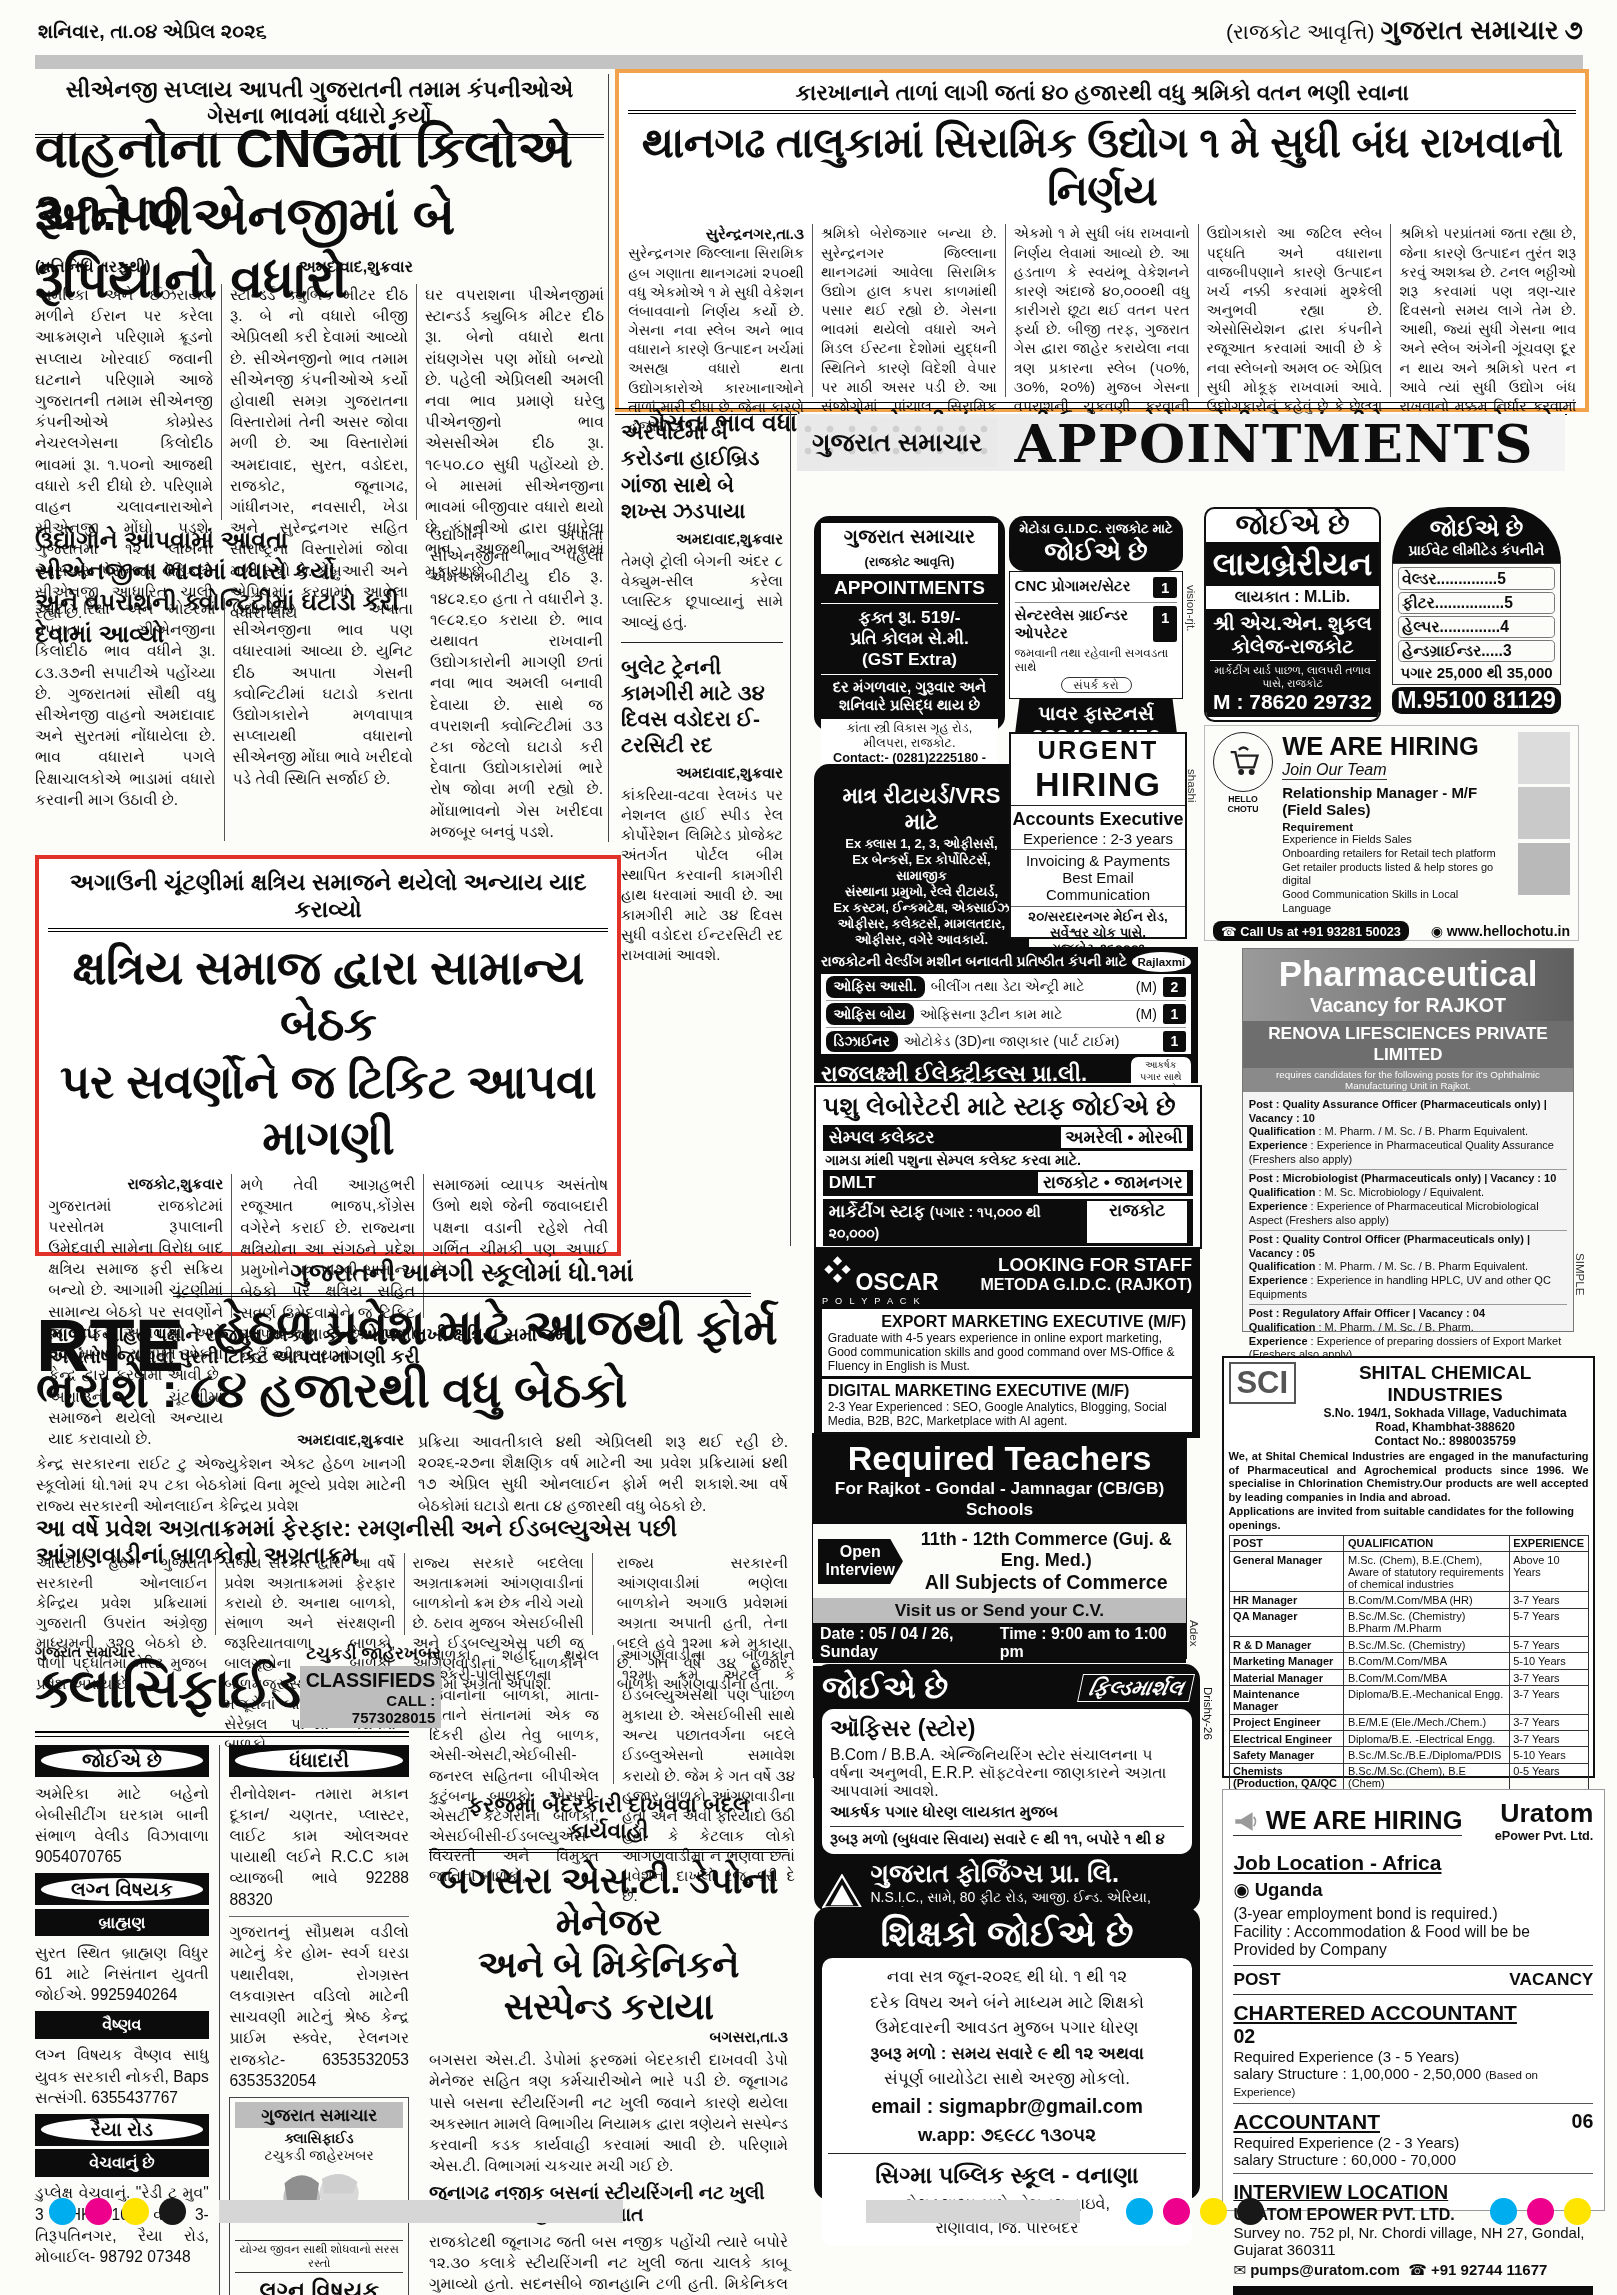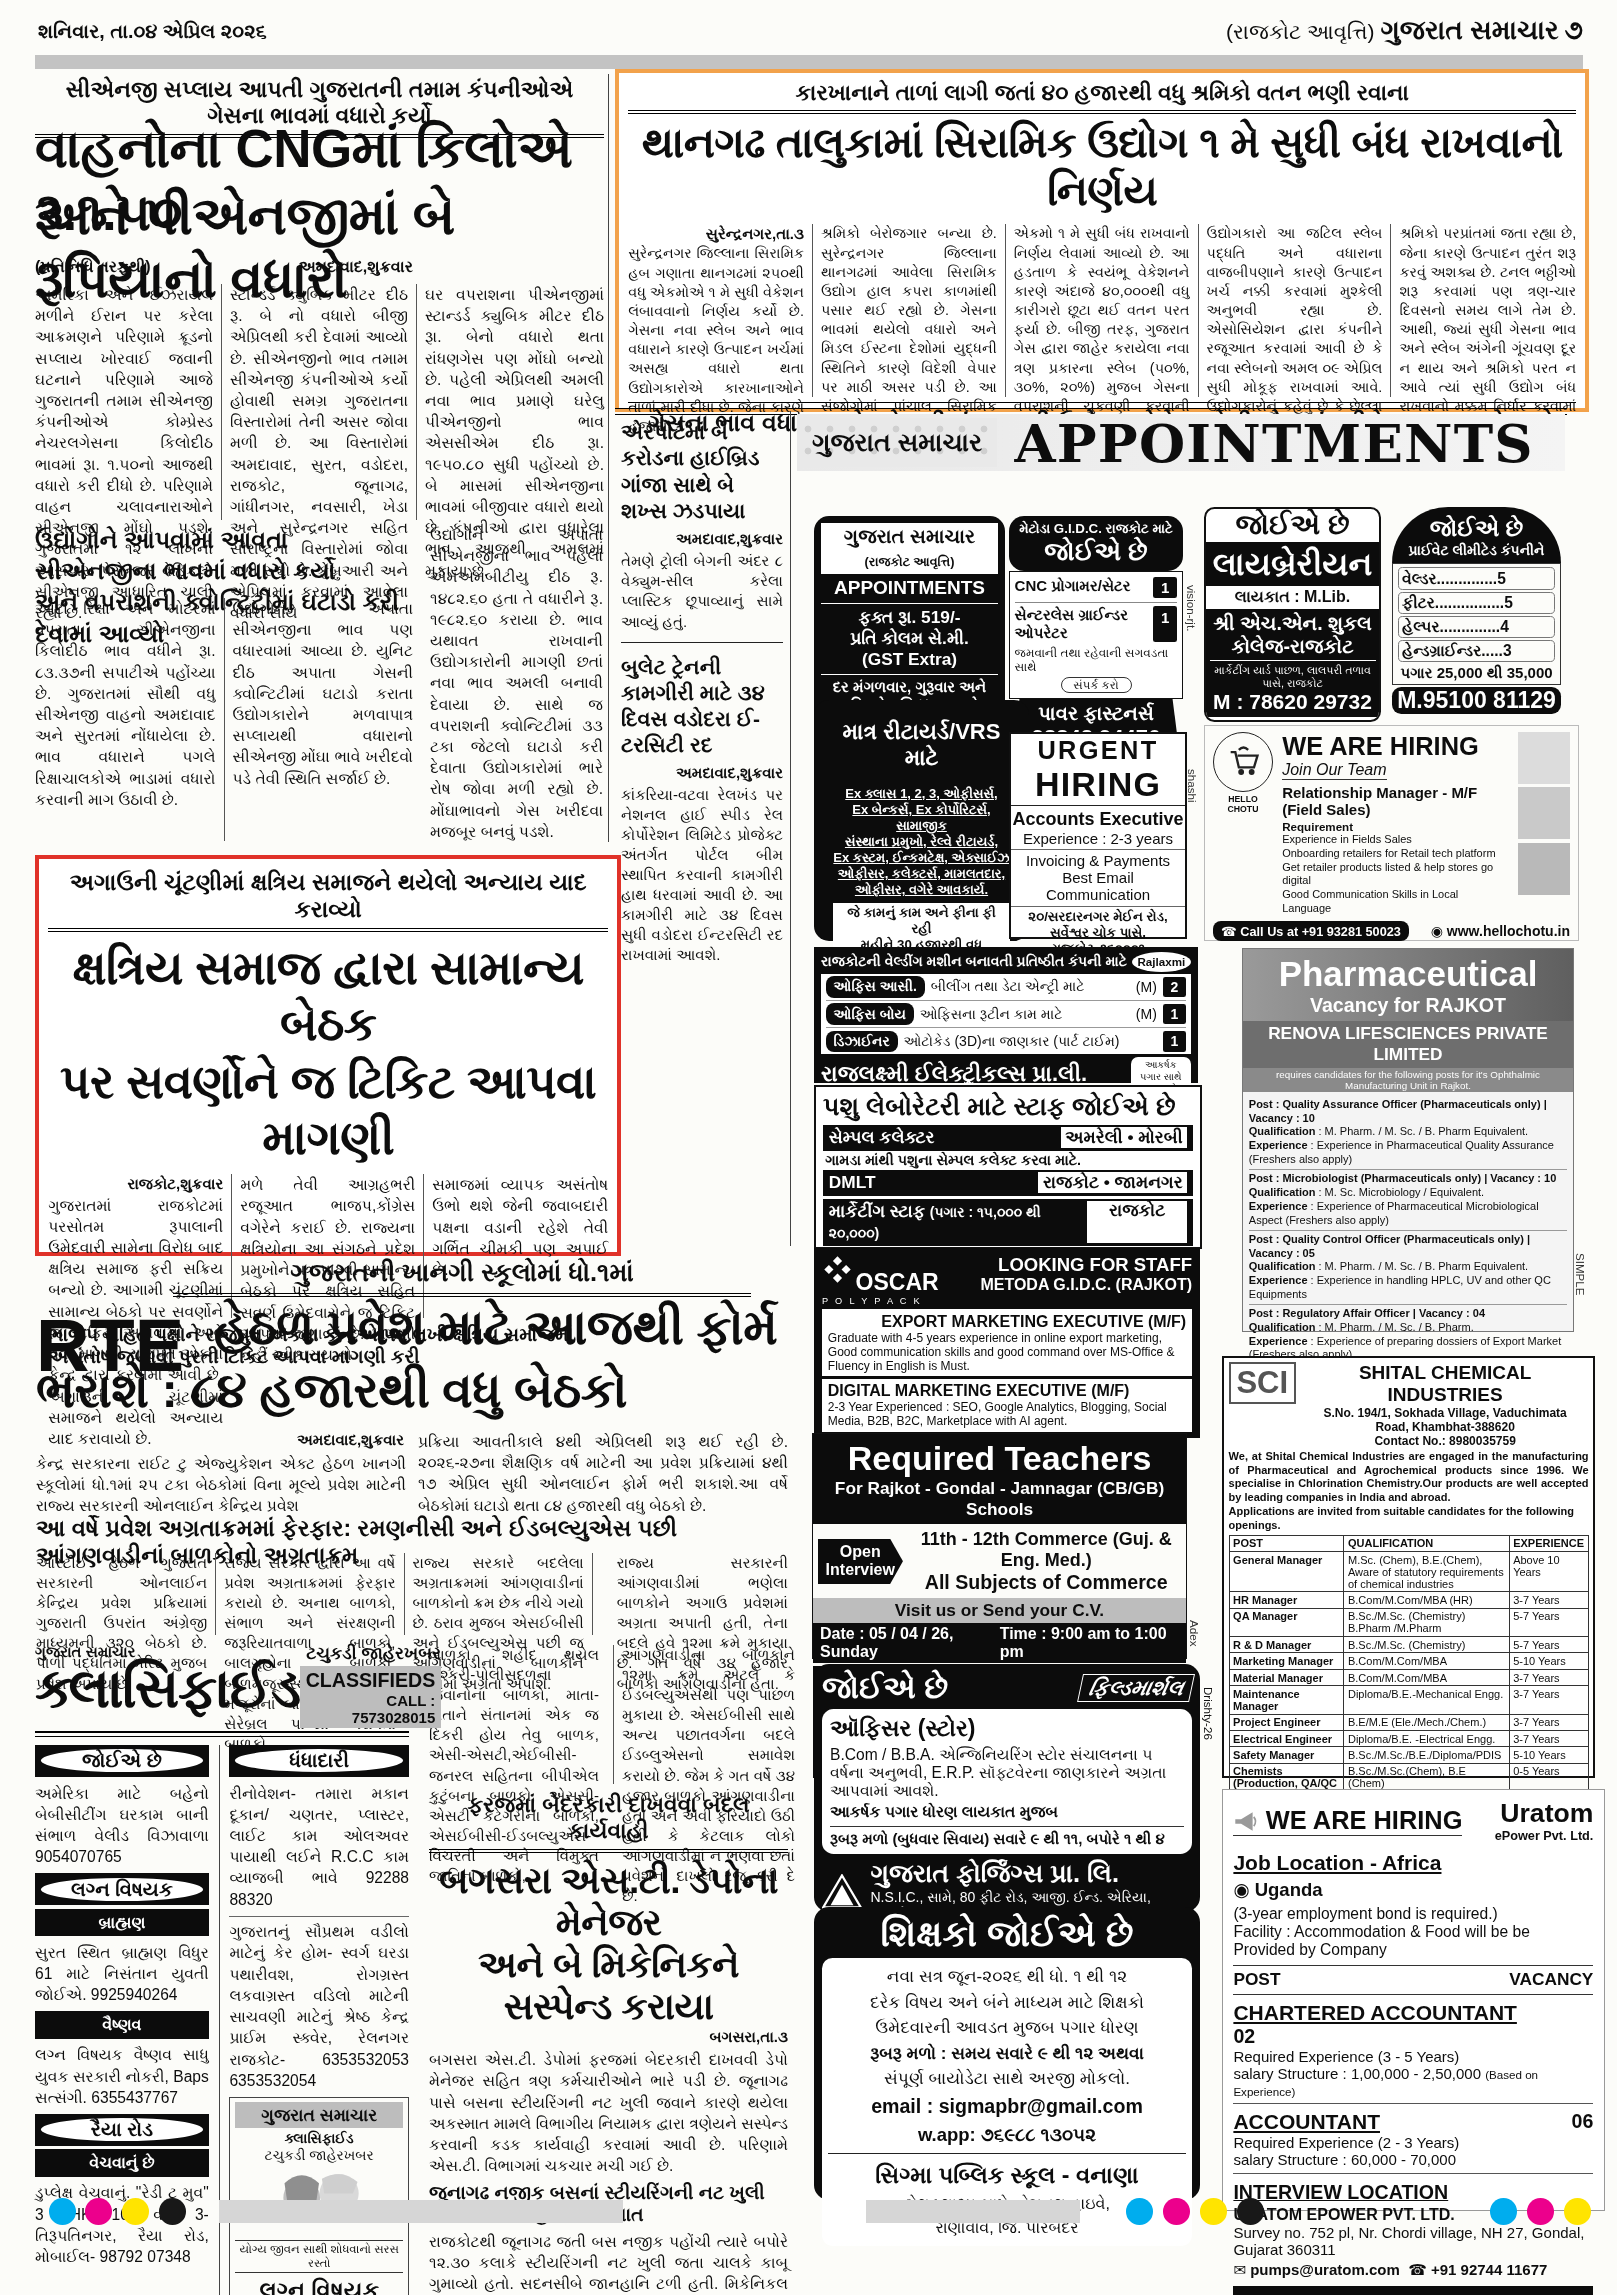--- a/index.html
+++ b/index.html
@@ -172,23 +172,23 @@
     <div style="border:1.7px solid #333;padding:2.3px 4.6px;">
       <div class="b" style="font-size:15.6px;border:1.2px solid #777;border-radius:4.6px;margin:1.7px 0;padding:1.2px 3.5px;">વેલ્ડર..............5</div>
       <div class="b" style="font-size:15.6px;border:1.2px solid #777;border-radius:4.6px;margin:1.7px 0;padding:1.2px 3.5px;">ફીટર................5</div>
       <div class="b" style="font-size:15.6px;border:1.2px solid #777;border-radius:4.6px;margin:1.7px 0;padding:1.2px 3.5px;">હેલ્પર..............4</div>
       <div class="b" style="font-size:15.6px;border:1.2px solid #777;border-radius:4.6px;margin:1.7px 0;padding:1.2px 3.5px;">હેન્ડગ્રાઈન્ડર.....3</div>
       <div class="b c" style="font-size:15px;">પગાર 25,000 થી 35,000</div>
     </div>
     <div class="blk b c" style="font-size:23px;border-radius:9.2px;margin-top:2.3px;">M.95100 81129</div>
   </div>
 
-  <div class="abs blk rnd" style="left:814px;top:700px;width:177px;height:203px;padding:19px;text-align:center;">
+  <div class="abs blk rnd" style="left:814px;top:764px;width:177px;height:203px;padding:19px;text-align:center;">
     <div class="b" style="font-size:22px;">માત્ર રીટાયર્ડ/VRS માટે</div>
-    <div class="b" style="font-size:13px;margin-top:15px;text-decoration:underline;">
+    <div class="b" style="font-size:13px;margin-top:1px;">
       <div>Ex ક્લાસ 1, 2, 3, ઓફીસર્સ,</div>
         <div>Ex બેન્કર્સ, Ex કોર્પોરિટર્સ, સામાજીક</div>
         <div>સંસ્થાના પ્રમુખો, રેલ્વે રીટાયર્ડ,</div>
       <div>Ex કસ્ટમ, ઈન્કમટેક્ષ, એક્સાઈઝ</div>
         <div>ઓફીસર, કલેક્ટર્સ, મામલતદાર,</div>
         <div>ઓફીસર, વગેરે આવકાર્ય.</div>
     </div>
     <div class="wband b" style="font-size:13.3px;margin-top:4.6px;padding:2.3px;">
       <div>જે કામનું કામ અને ફીના ફી રહી</div>
         <div>મહીને 30 હજારથી વધુ કમાવાની તક</div>

